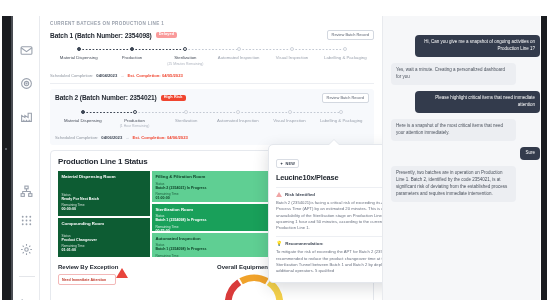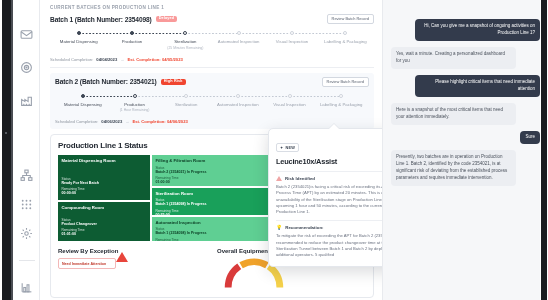--- a/index.html
+++ b/index.html
@@ -2,21 +2,21 @@
 <html><head>
 <meta charset="utf-8">
 <style>
   * { box-sizing: border-box; margin: 0; padding: 0; }
   html, body {
     width: 548px; height: 300px;
     background: #ffffff;
     font-family: "Liberation Sans", sans-serif;
     overflow: hidden;
   }
-  #app { position: relative; width: 548px; height: 236px; background: #ffffff; display: flex; }
+  #app { position: relative; width: 548px; height: 236px; background: #ffffff; display: flex; margin-top: 16px; }
 
   
   .bezel {
     width: 14px; height: 300px; flex: 0 0 14px;
     background: linear-gradient(90deg,#ffffff 0 2px,#1a1c20 2px 11px,#4a4d53 11px 13px,#ffffff 13px);
     position: relative;
   }
   .bezel-dot {
     position: absolute; left: 5px; top: 132px;
     width: 2px; height: 2px; border-radius: 50%; background: #6c7079;
@@ -437,21 +437,21 @@
         </div>
       </div>
     </section>
 
     <aside class="assist">
       <span class="new-pill">
         <span>✦</span>
         <span>NEW</span>
       </span>
       <div class="assist-head">
-        <span class="assist-title">Leucine10x/Assist</span>
+        <span class="assist-title">Leucine10x/Please</span>
 
       </div>
       <div class="assist-div"></div>
       <div class="assist-sec">
         <span class="tri-warn"></span>
         <span class="lab">Risk Identified</span>
       </div>
       <p class="assist-body">Batch 2 (2354021)is facing a critical risk of exceeding its Aseptic Process Time (APT) by an estimated 20 minutes. This is due to the unavailability of the Sterilisation stage on Production Line 1 for the upcoming 1 hour and 50 minutes, according to the current schedule of Production Line 1.</p>
       <div class="assist-div"></div>
       <div class="assist-sec">

